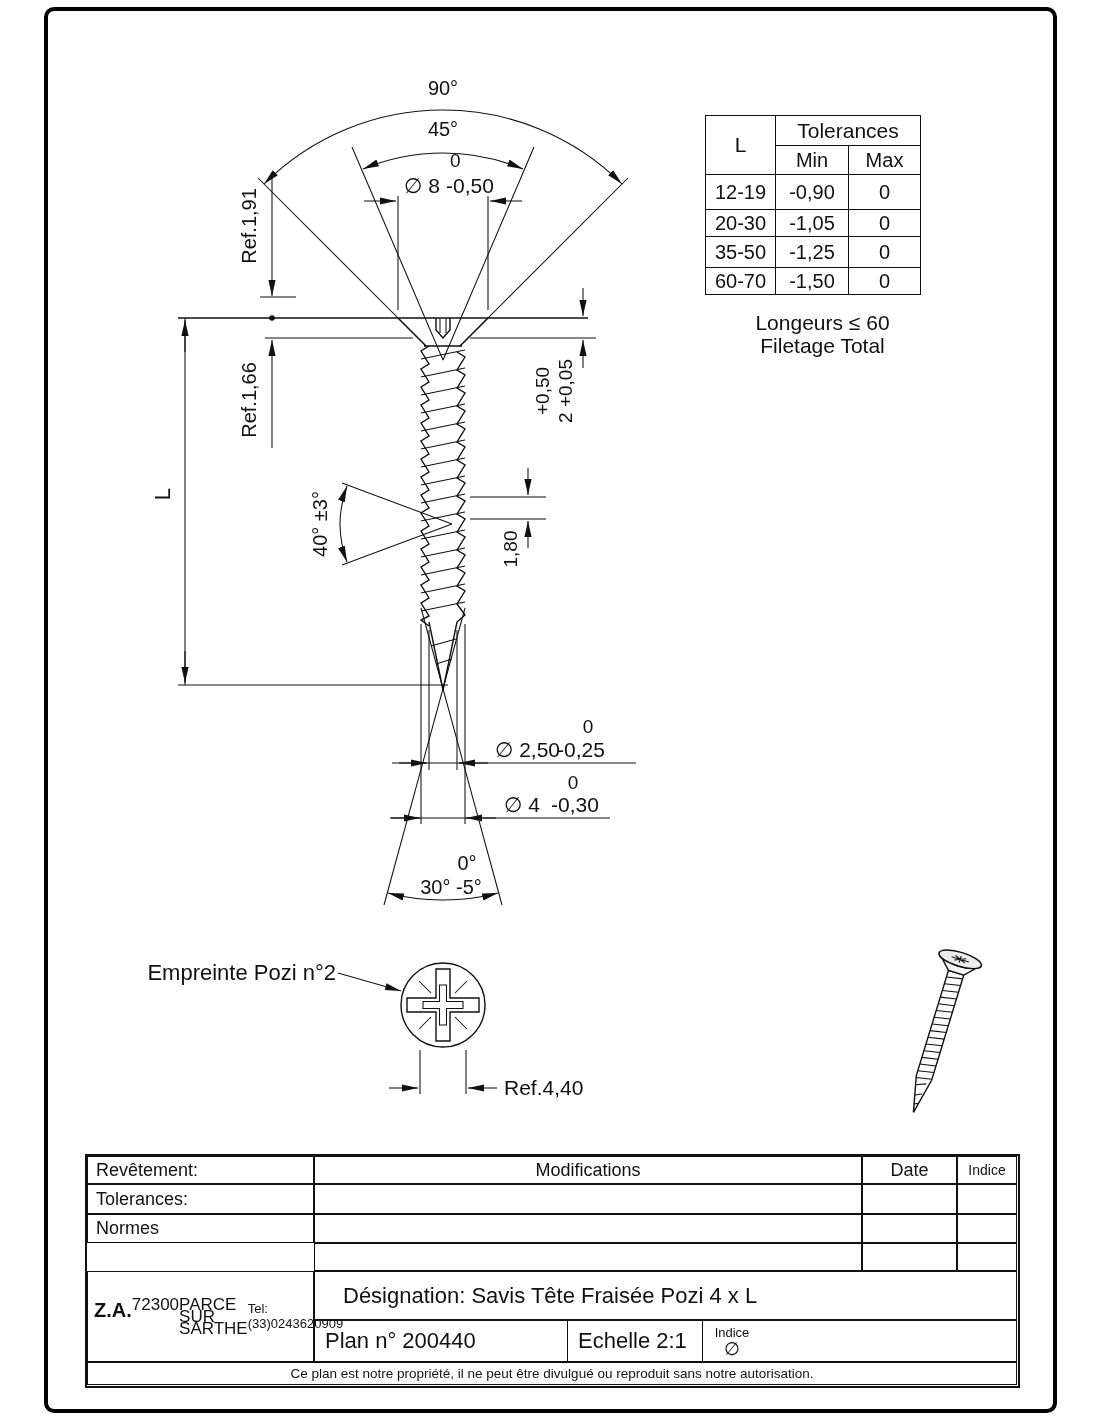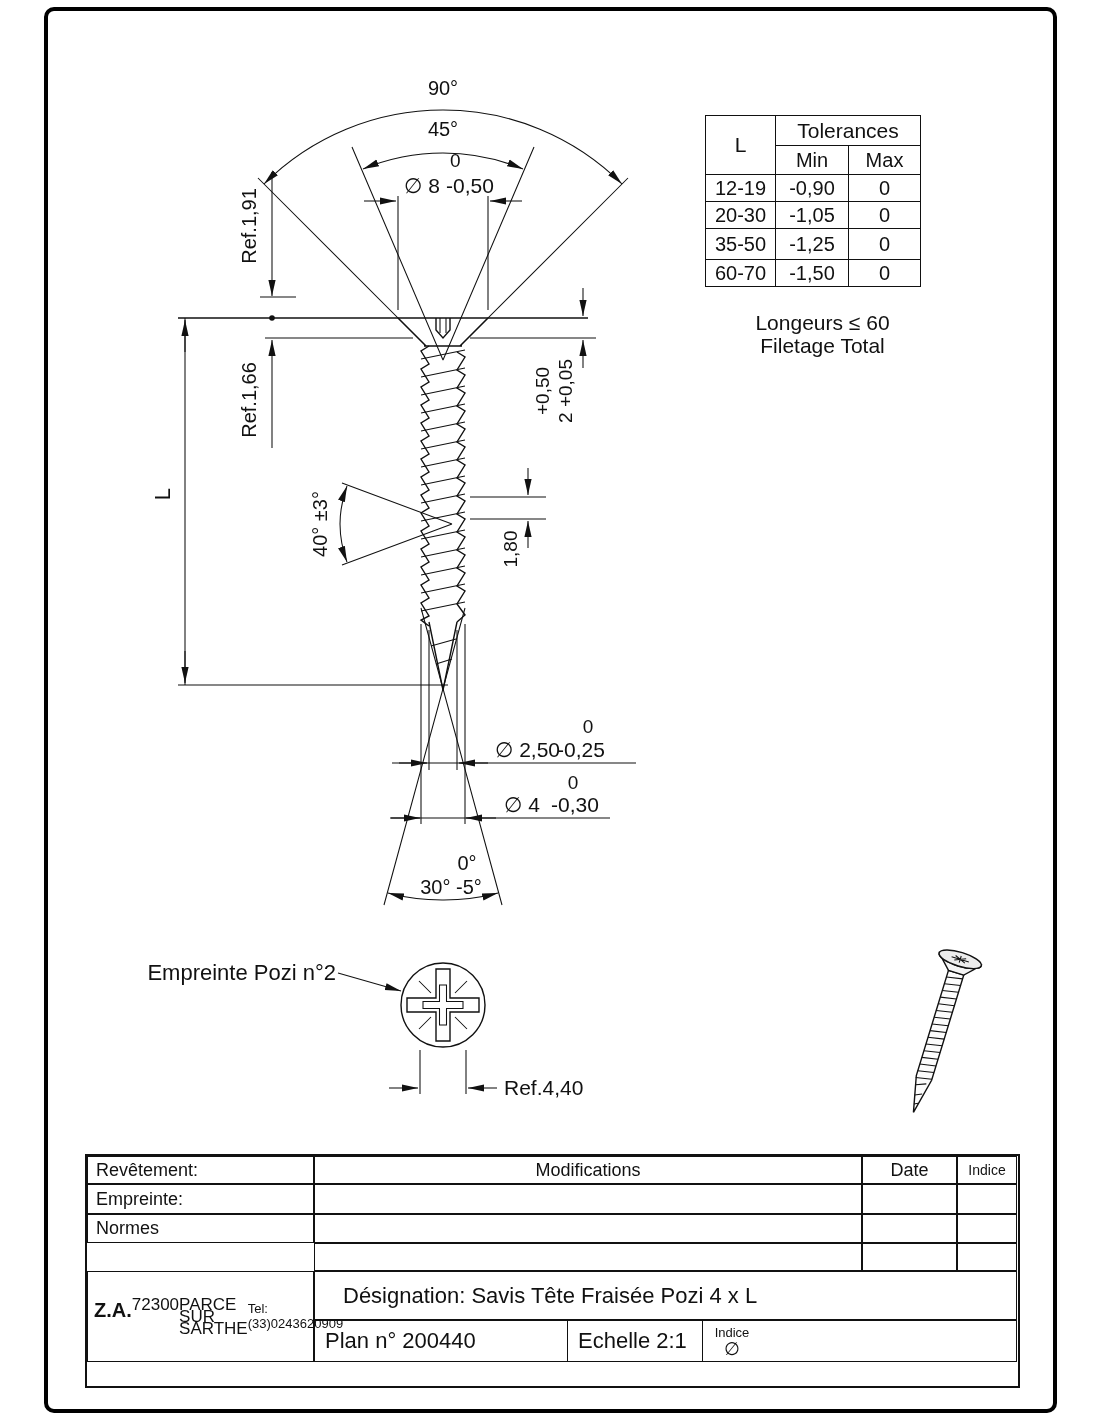--- a/index.html
+++ b/index.html
@@ -180,21 +180,21 @@
     </colgroup>
   <tbody>
   <tr style="height:30px">
     <td rowspan="2" class="big">L</td>
     <td colspan="2" class="big">Tolerances</td>
   </tr>
   <tr style="height:29px">
     <td>Min</td>
     <td>Max</td>
   </tr>
-  <tr style="height:27px">
+  <tr style="height:35px">
     <td>12-19</td>
     <td>-0,90</td>
     <td>0</td>
   </tr>
   <tr style="height:27px">
     <td>20-30</td>
     <td>-1,05</td>
     <td>0</td>
   </tr>
   <tr style="height:31px">
@@ -209,21 +209,21 @@
   </tr>
   </tbody>
 </table>
 
 <div class="tblock">
   <div class="tb" style="grid-area:1/1">Revêtement:</div>
   <div class="tb cen" style="grid-area:1/2">Modifications</div>
   <div class="tb cen" style="grid-area:1/3">Date</div>
   <div class="tb cen sm" style="grid-area:1/4">Indice</div>
 
-  <div class="tb" style="grid-area:2/1">Empreinte:</div>
+  <div class="tb" style="grid-area:2/1">Tolerances:</div>
   <div class="tb" style="grid-area:2/2"></div>
   <div class="tb" style="grid-area:2/3"></div>
   <div class="tb" style="grid-area:2/4"></div>
 
   <div class="tb" style="grid-area:3/1">Normes</div>
   <div class="tb" style="grid-area:3/2"></div>
   <div class="tb" style="grid-area:3/3"></div>
   <div class="tb" style="grid-area:3/4"></div>
 
   <div class="tb" style="grid-area:4/2"></div>
@@ -254,13 +254,14 @@
 
   <div class="tb r6" style="grid-area:6/2/7/5">
     <div class="tb6" style="width:253px">Plan n° 200440</div>
     <div class="tb6" style="width:135px">Echelle 2:1</div>
     <div class="tb6 ind" style="width:58px;border-right:none">
       <div class="ind1">Indice</div>
       <div class="ind2">∅</div>
     </div>
   </div>
 
+  <div class="tb foot" style="grid-area:7/1/8/5">Ce plan est notre propriété, il ne peut être divulgué ou reproduit sans notre autorisation.</div>
 </div>
 
 </body></html>

